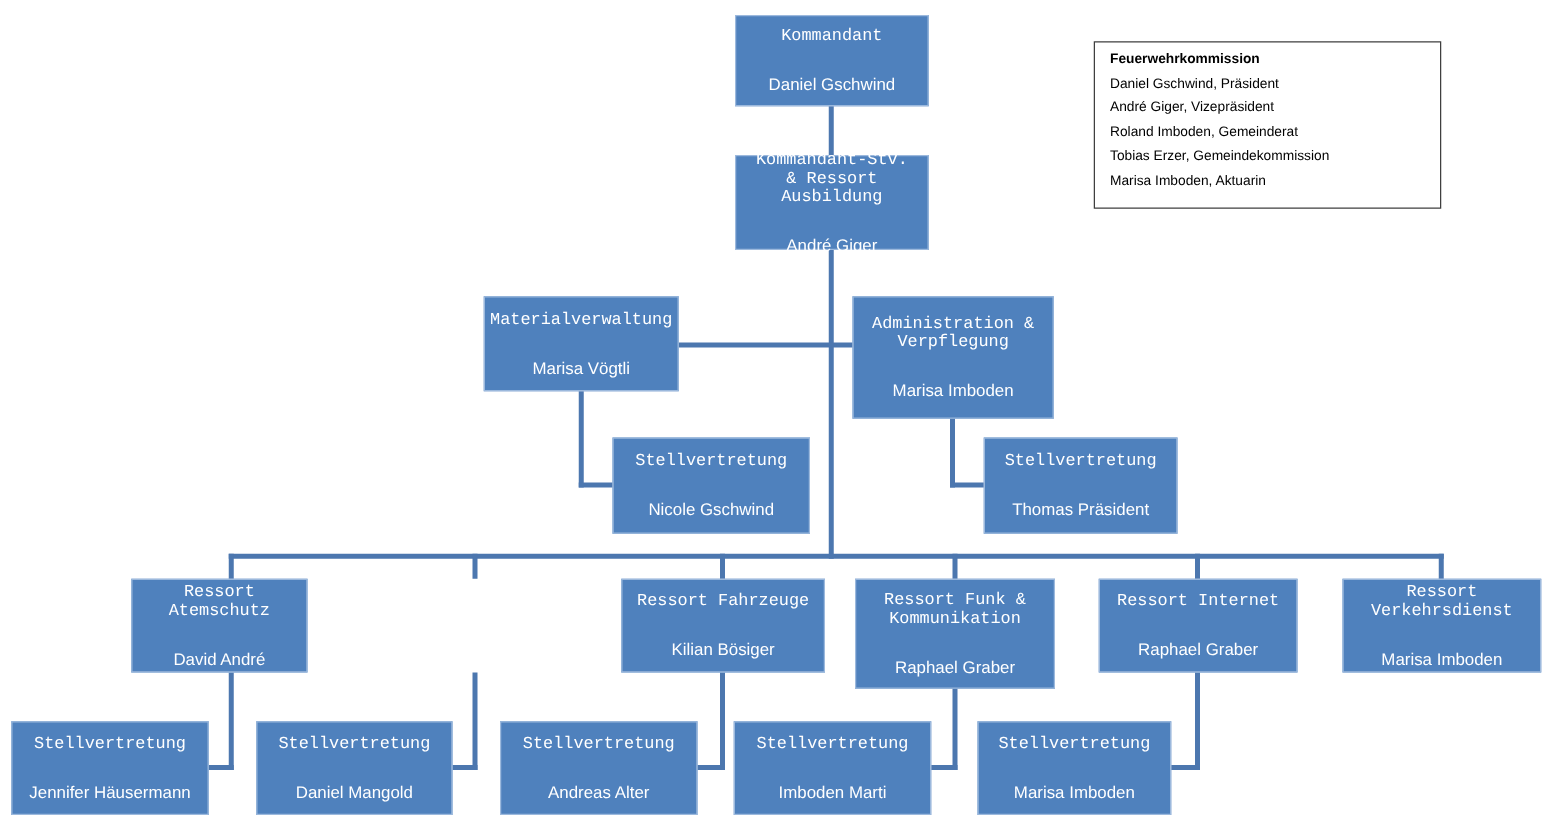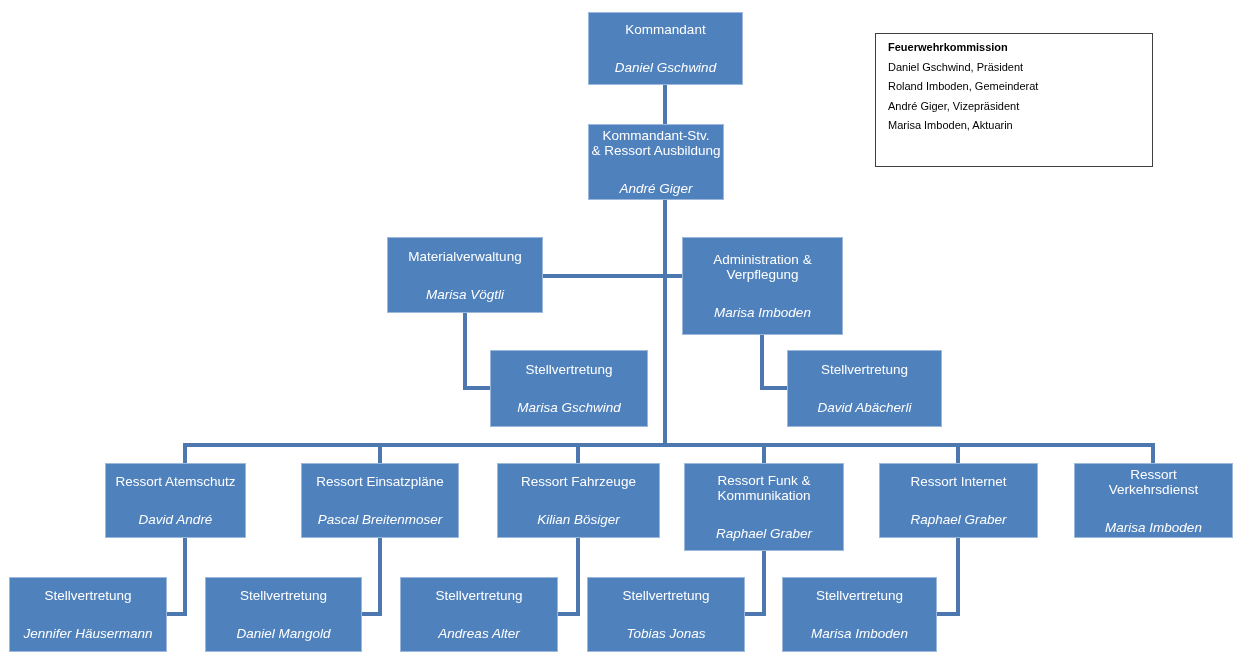--- a/index.html
+++ b/index.html
@@ -10,22 +10,22 @@
     overflow:hidden;
   }
   .node{
     position:absolute;box-sizing:border-box;
     background:var(--box-fill,#4F81BD);
     border:1px solid var(--box-border,#9CB9DD);
     color:var(--box-text,#ffffff);
     display:flex;flex-direction:column;align-items:center;justify-content:center;
     text-align:center;font-size:13.5px;
   }
-  .node .t{line-height:15px;}
-  .node .n{line-height:15px;margin-top:23px;font-style:italic;}
+  .node .t{line-height:15px;font-family:Liberation Mono, monospace;}
+  .node .n{line-height:15px;margin-top:23px;}
   .line{position:absolute;background:var(--connector,#4C77AF);}
   .commission{
     position:absolute;box-sizing:border-box;
     background:var(--commission-bg,#ffffff);
     border:1.5px solid var(--commission-border,#3F3F3F);
     color:var(--commission-text,#000000);
     font-size:11px;line-height:19.5px;padding:4px 12px;
   }
   .commission .ct{font-weight:bold;}
 </style>
@@ -55,62 +55,59 @@
   <div class="line" style="left:576px;top:538px;width:4px;height:78px"></div>
   <div class="line" style="left:558px;top:612px;width:22px;height:4px"></div>
   <div class="line" style="left:762px;top:538px;width:4px;height:78px"></div>
   <div class="line" style="left:745px;top:612px;width:21px;height:4px"></div>
   <div class="line" style="left:956px;top:538px;width:4px;height:78px"></div>
   <div class="line" style="left:937px;top:612px;width:23px;height:4px"></div>
 
   <div class="commission" style="left:875px;top:33px;width:278px;height:134px">
     <div class="ct">Feuerwehrkommission</div>
     <div>Daniel Gschwind, Präsident</div>
+    <div>André Giger, Vizepräsident</div>
     <div>Roland Imboden, Gemeinderat</div>
-    <div>André Giger, Vizepräsident</div>
+    <div>Tobias Erzer, Gemeindekommission</div>
     <div>Marisa Imboden, Aktuarin</div>
   </div>
 
   <div class="node" style="left:588px;top:12px;width:155px;height:73px">
     <div class="t">Kommandant</div>
     <div class="n">Daniel Gschwind</div>
   </div>
 
-  <div class="node" style="left:588px;top:124px;width:136px;height:76px">
+  <div class="node" style="left:588px;top:124px;width:155px;height:76px">
     <div class="t">Kommandant-Stv.</div>
     <div class="t">&amp; Ressort Ausbildung</div>
     <div class="n">André Giger</div>
   </div>
 
   <div class="node" style="left:387px;top:237px;width:156px;height:76px">
     <div class="t">Materialverwaltung</div>
     <div class="n">Marisa Vögtli</div>
   </div>
   <div class="node" style="left:682px;top:237px;width:161px;height:98px">
     <div class="t">Administration &amp;</div>
     <div class="t">Verpflegung</div>
     <div class="n">Marisa Imboden</div>
   </div>
 
   <div class="node" style="left:490px;top:350px;width:158px;height:77px">
     <div class="t">Stellvertretung</div>
-    <div class="n">Marisa Gschwind</div>
+    <div class="n">Nicole Gschwind</div>
   </div>
   <div class="node" style="left:787px;top:350px;width:155px;height:77px">
     <div class="t">Stellvertretung</div>
-    <div class="n">David Abächerli</div>
+    <div class="n">Thomas Präsident</div>
   </div>
 
   <div class="node" style="left:105px;top:463px;width:141px;height:75px">
     <div class="t">Ressort Atemschutz</div>
     <div class="n">David André</div>
-  </div>
-  <div class="node" style="left:301px;top:463px;width:158px;height:75px">
-    <div class="t">Ressort Einsatzpläne</div>
-    <div class="n">Pascal Breitenmoser</div>
   </div>
   <div class="node" style="left:497px;top:463px;width:163px;height:75px">
     <div class="t">Ressort Fahrzeuge</div>
     <div class="n">Kilian Bösiger</div>
   </div>
   <div class="node" style="left:684px;top:463px;width:160px;height:88px">
     <div class="t">Ressort Funk &amp;</div>
     <div class="t">Kommunikation</div>
     <div class="n">Raphael Graber</div>
   </div>
@@ -131,20 +128,20 @@
   <div class="node" style="left:205px;top:577px;width:157px;height:75px">
     <div class="t">Stellvertretung</div>
     <div class="n">Daniel Mangold</div>
   </div>
   <div class="node" style="left:400px;top:577px;width:158px;height:75px">
     <div class="t">Stellvertretung</div>
     <div class="n">Andreas Alter</div>
   </div>
   <div class="node" style="left:587px;top:577px;width:158px;height:75px">
     <div class="t">Stellvertretung</div>
-    <div class="n">Tobias Jonas</div>
+    <div class="n">Imboden Marti</div>
   </div>
   <div class="node" style="left:782px;top:577px;width:155px;height:75px">
     <div class="t">Stellvertretung</div>
     <div class="n">Marisa Imboden</div>
   </div>
 
 </div>
 
 </body></html>

